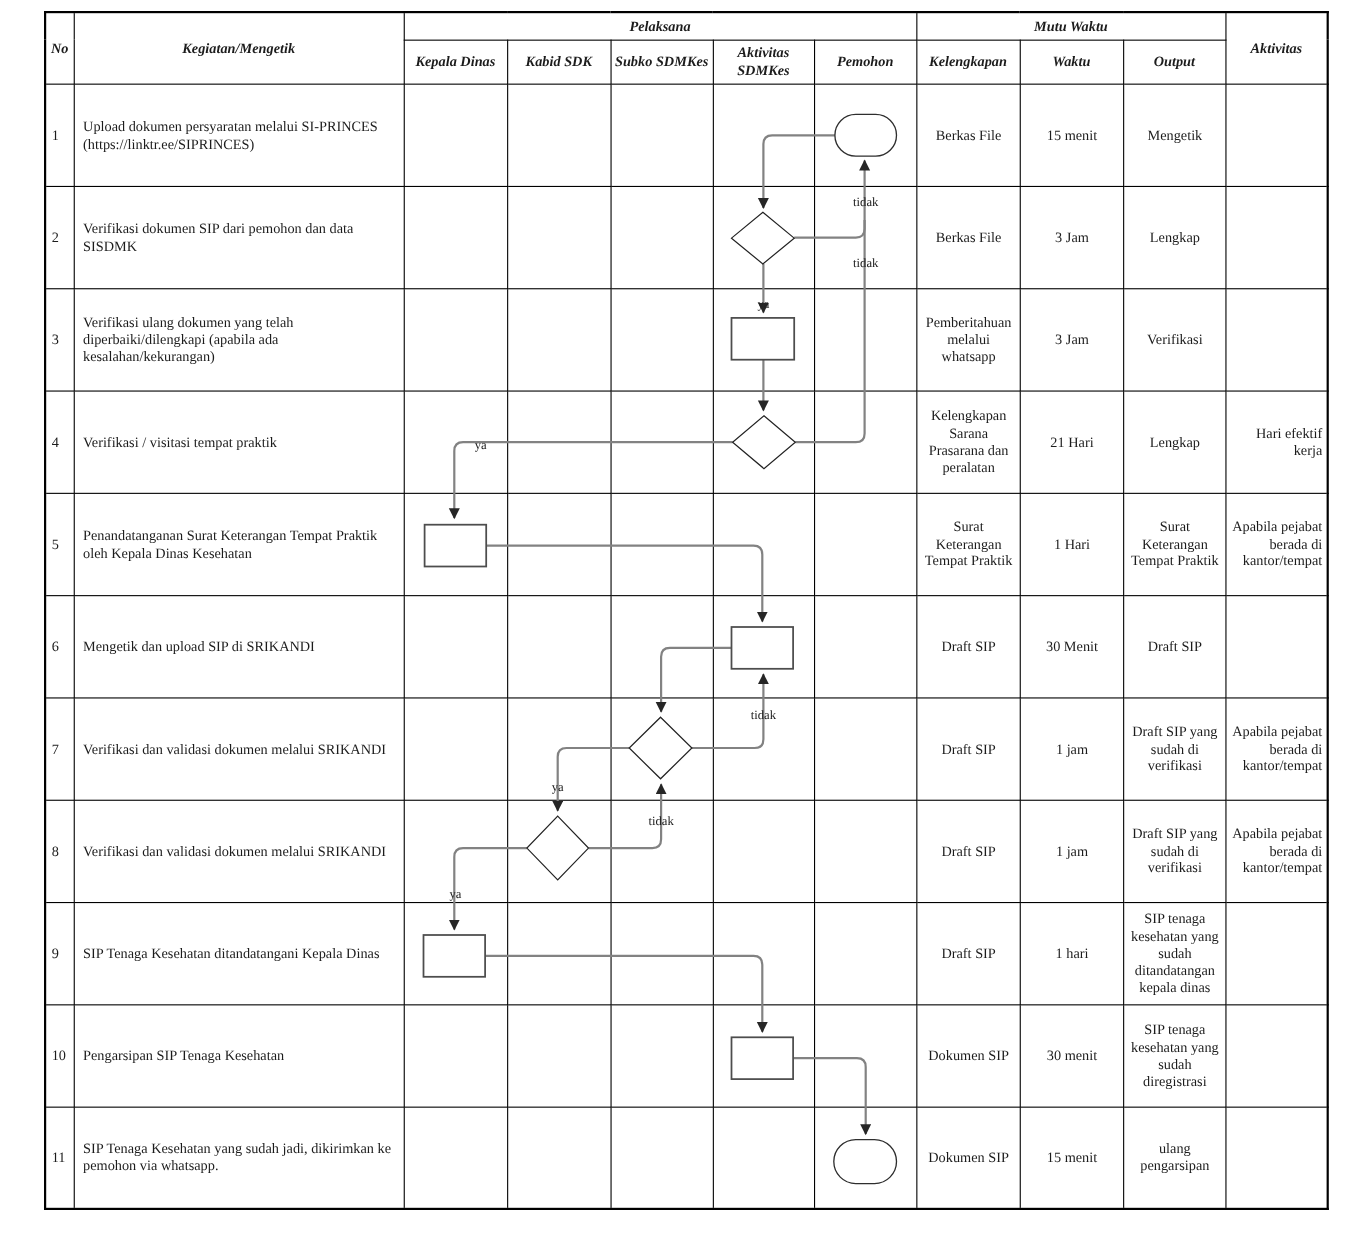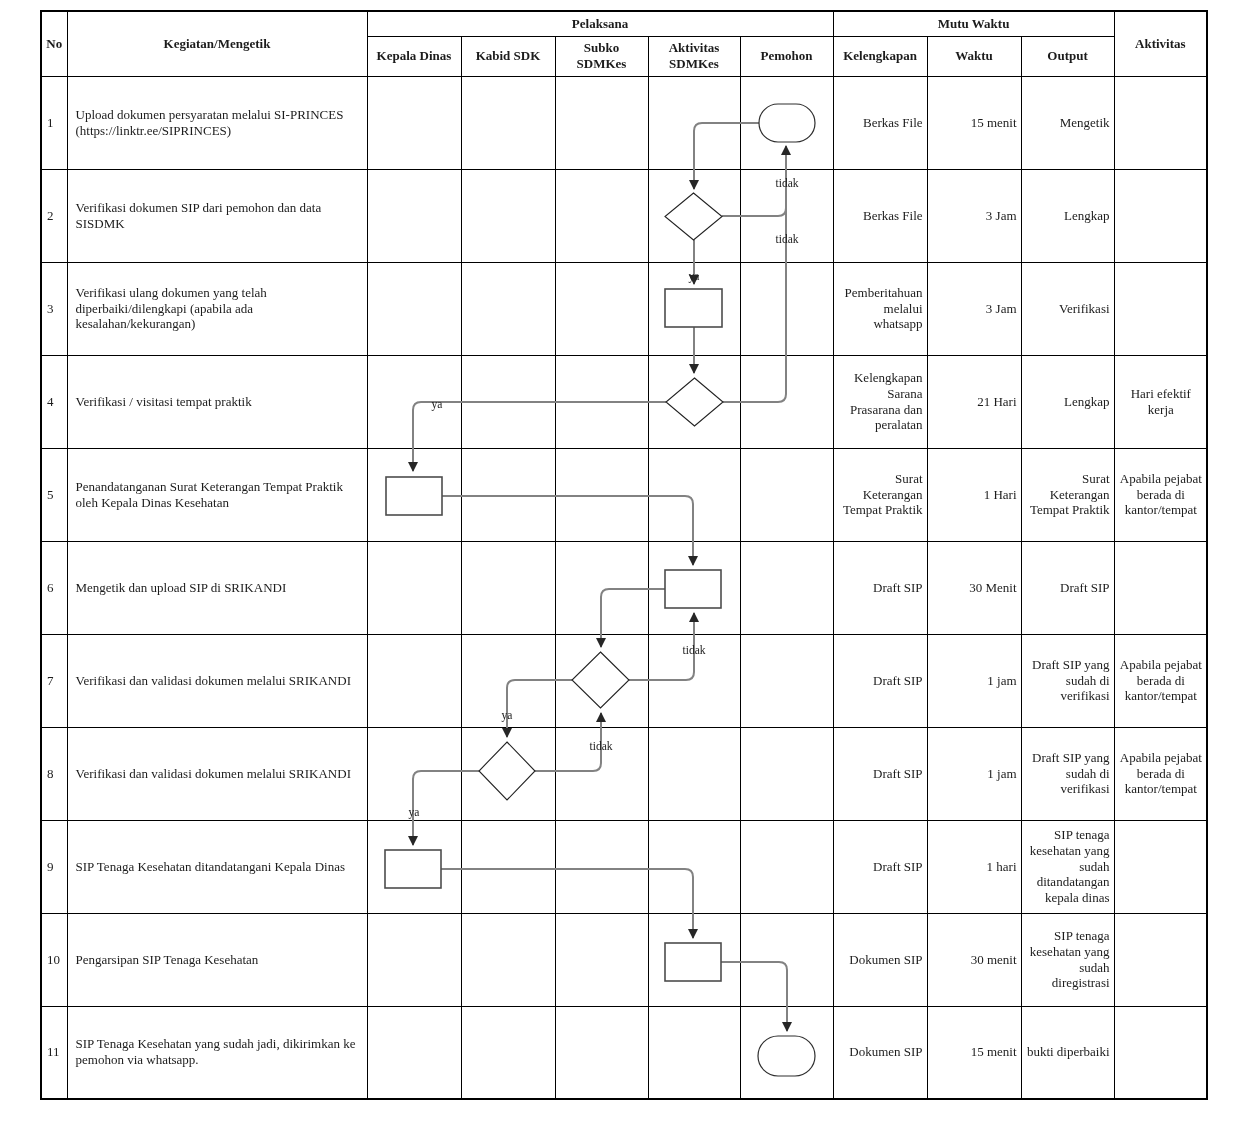--- a/index.html
+++ b/index.html
@@ -2,29 +2,29 @@
 <html><head>
 <meta charset="utf-8">
 <style>
   html,body { margin:0; padding:0; background:#fff; }
   .page { position:relative; width:1247px; height:1123px; background:#fff; overflow:hidden;
           font-family:"Liberation Serif", serif; }
   table.sop { position:absolute; left:40px; top:10px; width:1166px;
               border-collapse:collapse; table-layout:fixed; border:2px solid #000; }
   table.sop th, table.sop td { border:1px solid #000; color:#1c1c1c; font-size:13px;
               line-height:1.23; vertical-align:middle; overflow:hidden; }
-  table.sop th { font-weight:bold; text-align:center; padding:1px 3px; }
+  table.sop th { font-weight:bold; text-align:center; padding:1px 3px;font-style:italic; }
   tr.h1 { height:25px; }
   tr.h2 { height:40px;padding-left:39px; }
   tr.r  { height:93px; }
   td.no       { text-align:left; padding:2px 2px 2px 5px; }
   td.activity { text-align:left; padding:2px 4px 2px 8px; }
   td.lane     { padding:0; }
-  td.mutu     { text-align:right; padding:2px 4px 2px 5px; }
-  td.ket      { text-align:center; padding:2px 4px 2px 5px; }
+  td.mutu     { text-align:center; padding:2px 4px 2px 5px; }
+  td.ket      { text-align:right; padding:2px 4px 2px 5px; }
   svg.flow { position:absolute; left:0; top:0; width:1247px; height:1123px; pointer-events:none; }
   .conn { fill:none; stroke:#828282; stroke-width:2; }
   .shape-term    { fill:#fff; stroke:#2e2e2e; stroke-width:1.2; }
   .shape-diamond { fill:#fff; stroke:#222;    stroke-width:1.1; }
   .shape-rect    { fill:#fff; stroke:#4d4d4d; stroke-width:1.6; }
   .flabel { font-family:"Liberation Serif", serif; font-size:11.5px; fill:#222; text-anchor:middle; }
 </style>
 </head>
 <body>
 
@@ -196,21 +196,21 @@
     <tr class="r">
       <td class="no">11</td>
       <td class="activity">SIP Tenaga Kesehatan yang sudah jadi, dikirimkan ke pemohon via whatsapp.</td>
       <td class="lane"></td>
           <td class="lane"></td>
           <td class="lane"></td>
           <td class="lane"></td>
           <td class="lane"></td>
       <td class="mutu">Dokumen SIP</td>
       <td class="mutu">15 menit</td>
-      <td class="mutu">bukti diperbaiki</td>
+      <td class="mutu">ulang pengarsipan</td>
       <td class="ket"></td>
     </tr>
   </tbody>
     </table>
 
   <svg class="flow" viewBox="0 0 1247 1123">
     <defs>
       <marker id="arw" markerUnits="userSpaceOnUse" markerWidth="14" markerHeight="14" refX="9" refY="5" orient="auto">
         <path d="M0 0 L10 5 L0 10 Z" fill="#262626"></path>
       </marker>

